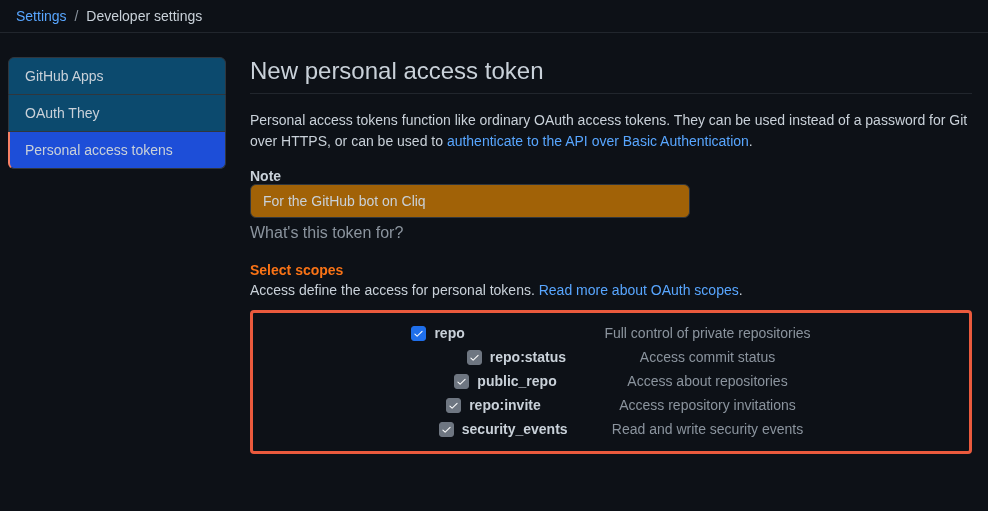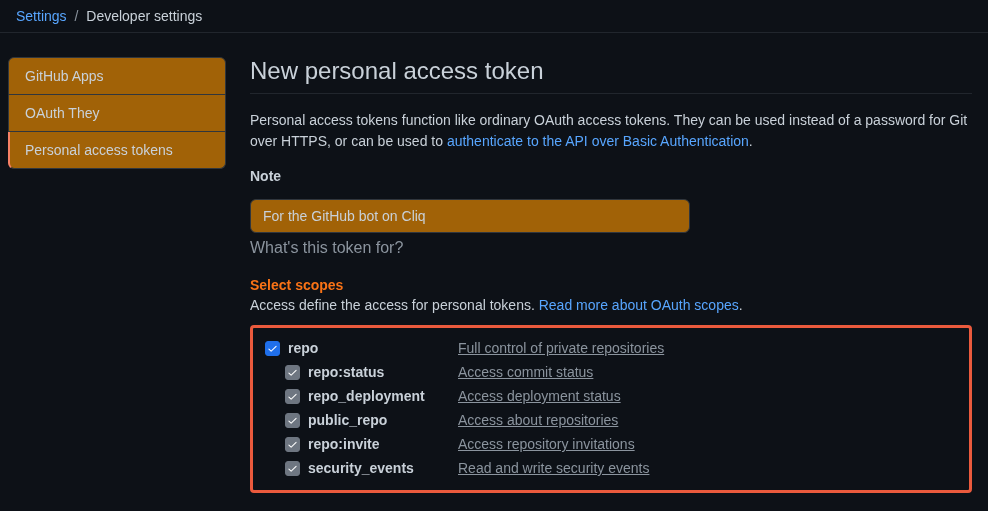--- a/index.html
+++ b/index.html
@@ -38,36 +38,36 @@
     }
     .sidebar {
       width: 218px;
       flex-shrink: 0;
     }
     .sidebar-item {
       padding: 10px 16px;
       border: 1px solid #30363d;
       color: #c9d1d9;
       cursor: pointer;
-      background: #a16207;
+      background: #0c4a6e;
       font-size: 14px;
     }
     .sidebar-item:first-child {
       border-top-left-radius: 6px;
       border-top-right-radius: 6px;
     }
     .sidebar-item:not(:first-child) {
       border-top: none;
     }
     .sidebar-item:last-child {
       border-bottom-left-radius: 6px;
       border-bottom-right-radius: 6px;
     }
     .sidebar-item.active {
-      background: #a16207;
+      background: #1d4ed8;
       border-left: 2px solid #f78166;
       padding-left: 15px;
     }
     .content {
       flex: 1;
       padding-left: 24px;
       padding-right: 8px;
     }
     .page-title {
       font-size: 24px;
@@ -83,21 +83,21 @@
       line-height: 1.5;
       font-size: 14px;
     }
     .description a {
       color: #58a6ff;
       text-decoration: none;
     }
     .field-label {
       font-weight: 600;
       color: #c9d1d9;
-      margin-bottom: 15px;
+      margin-bottom: 0;
       display: block;
       font-size: 14px;
     }
     .text-input {
       width: 440px;
       padding: 8px 12px;
       background: #a16207;
       border: 1px solid #30363d;
       border-radius: 6px;
       color: #c9d1d9;
@@ -132,20 +132,21 @@
     .highlight-box {
       border: 3px solid #ea5a3d;
       padding: 8px 12px 10px 12px;
       margin: -1px;
       border-radius: 4px;
     }
     .scope-row {
       display: flex;
       align-items: center;
       padding: 4px 0;
+      justify-content: center;
     }
     .scope-row.parent {
       padding-left: 0;
     }
     .scope-row.child {
       padding-left: 20px;
     }
     .checkbox {
       width: 15px;
       height: 15px;
@@ -176,21 +177,20 @@
       width: 170px;
       flex-shrink: 0;
       font-size: 14px;
     }
     .scope-row.child .scope-name {
       width: 150px;
     }
     .scope-desc {
       color: #8b949e;
       font-size: 14px;
-      text-decoration: underline;
     }
   </style>
 </head>
 <body>
 
 <div class="breadcrumb">
   <a href="#">Settings</a>
   <span class="sep">/</span>
   <span class="current">Developer settings</span>
 </div>
@@ -233,29 +233,20 @@
         <div class="scope-row child">
           <span class="checkbox checked-gray">
             <svg viewBox="0 0 16 16">
                 <path d="M13.78 4.22a.75.75 0 010 1.06l-7.25 7.25a.75.75 0 01-1.06 0L2.22 9.28a.75.75 0 011.06-1.06L6 10.94l6.72-6.72a.75.75 0 011.06 0z"></path>
               </svg>
           </span>
           <span class="scope-name">repo:status</span>
           <span class="scope-desc">Access commit status</span>
         </div>
 
-        <div class="scope-row child">
-          <span class="checkbox checked-gray">
-            <svg viewBox="0 0 16 16">
-                <path d="M13.78 4.22a.75.75 0 010 1.06l-7.25 7.25a.75.75 0 01-1.06 0L2.22 9.28a.75.75 0 011.06-1.06L6 10.94l6.72-6.72a.75.75 0 011.06 0z"></path>
-              </svg>
-          </span>
-          <span class="scope-name">repo_deployment</span>
-          <span class="scope-desc">Access deployment status</span>
-        </div>
 
         <div class="scope-row child">
           <span class="checkbox checked-gray">
             <svg viewBox="0 0 16 16">
                 <path d="M13.78 4.22a.75.75 0 010 1.06l-7.25 7.25a.75.75 0 01-1.06 0L2.22 9.28a.75.75 0 011.06-1.06L6 10.94l6.72-6.72a.75.75 0 011.06 0z"></path>
               </svg>
           </span>
           <span class="scope-name">public_repo</span>
           <span class="scope-desc">Access about repositories</span>
         </div>

